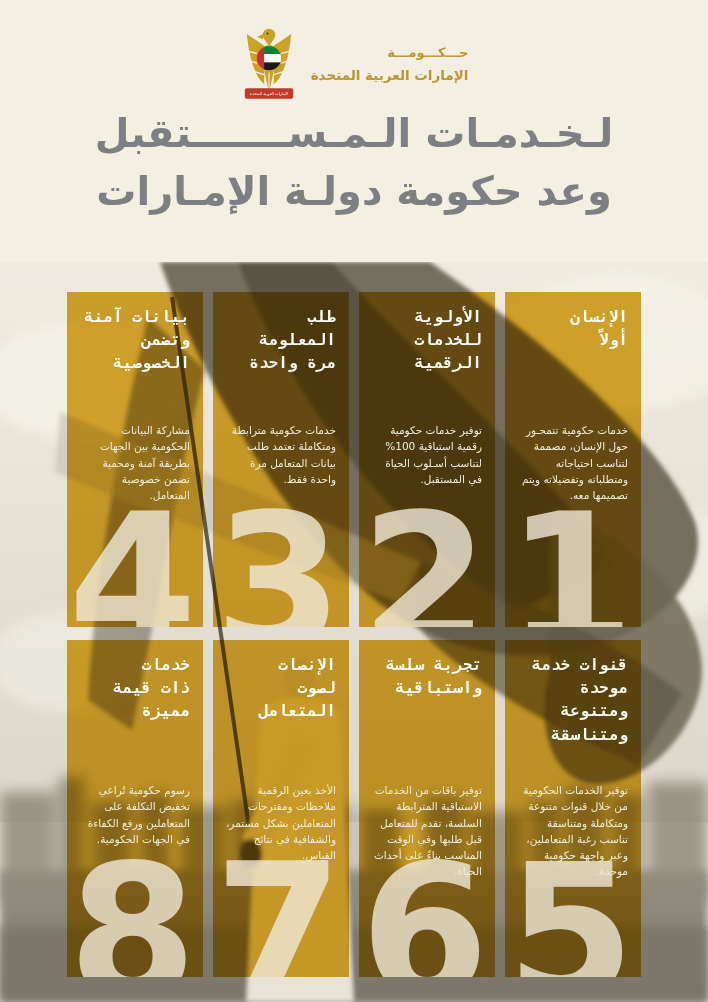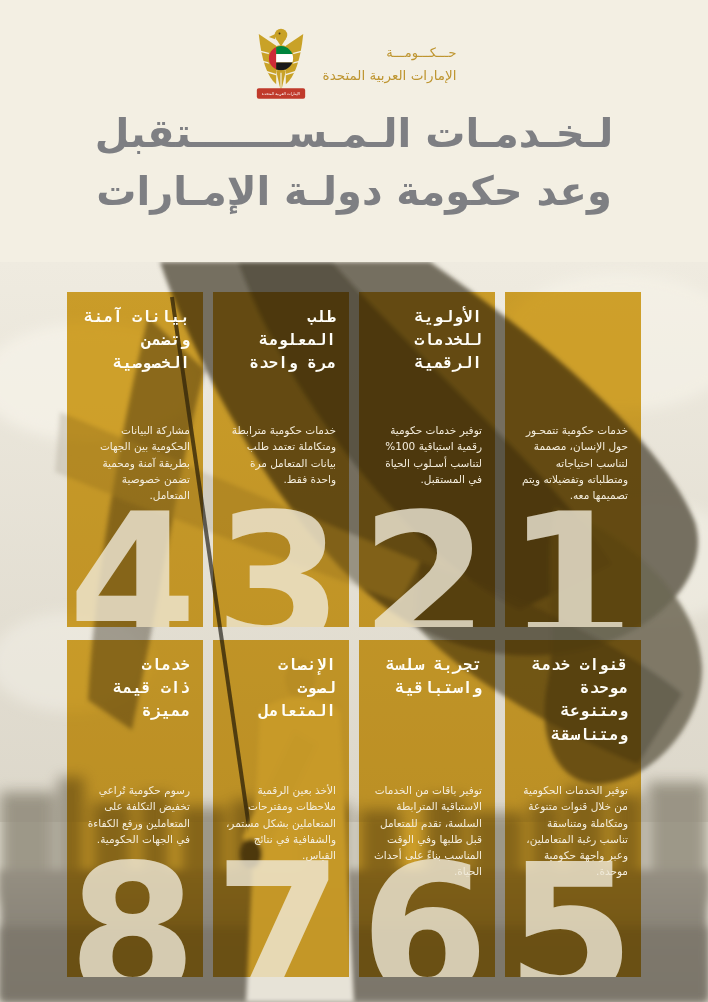--- a/index.html
+++ b/index.html
@@ -7,21 +7,21 @@
     position:relative;width:708px;height:1002px;margin:0 auto;
     background:#F3EFE3;overflow:hidden;
     font-family:"DejaVu Sans",sans-serif;
   }
   
   .photo{position:absolute;top:262px;left:0;width:708px;height:740px;}
   .photo svg{display:block;}
   
   .logo{position:absolute;top:26px;left:0;width:100%;
         display:flex;justify-content:center;align-items:center;gap:13px;direction:ltr;}
-  .logo-text{direction:rtl;text-align:right;color:#BE9530;font-weight:normal;}
+  .logo-text{direction:rtl;text-align:right;color:#BE9530;font-weight:bold;}
   .logo-text .l1{font-size:13px;}
   .logo-text .l2{font-size:13.5px;margin-top:7px;}
   
   .title{position:absolute;top:104px;left:0;width:100%;text-align:center;
          color:#7E7F83;font-weight:bold;font-size:40px;line-height:1.45;}
   
   .row{position:absolute;left:67px;right:67px;display:flex;gap:10px;}
   .row-1{top:292px;height:335px;}
   .row-2{top:640px;height:337px;}
   .card{position:relative;flex:1;overflow:hidden;}
@@ -147,20 +147,22 @@
   </div>
 
   <div class="title">
     <div>لـخـدمـات الـمـســـــــتقبل</div>
     <div>وعد حكومة دولـة الإمـارات</div>
   </div>
 
   <div class="row row-1">
     <div class="card">
       <div class="card-bg"></div>
+      <div class="card-title">الإنسان
+أولاً</div>
       <div class="card-body">خدمات حكومية تتمحـور حول الإنسان، مصممة لتناسب احتياجاته ومتطلباته وتفضيلاته ويتم تصميمها معه.</div>
       <div class="card-number">1</div>
     </div>
     <div class="card">
       <div class="card-bg"></div>
       <div class="card-title">الأولوية
 للخدمات
 الرقمية</div>
       <div class="card-body">توفير خدمات حكومية رقمية استباقية 100% لتناسب أسـلوب الحياة في المستقبل.</div>
       <div class="card-number">2</div>

